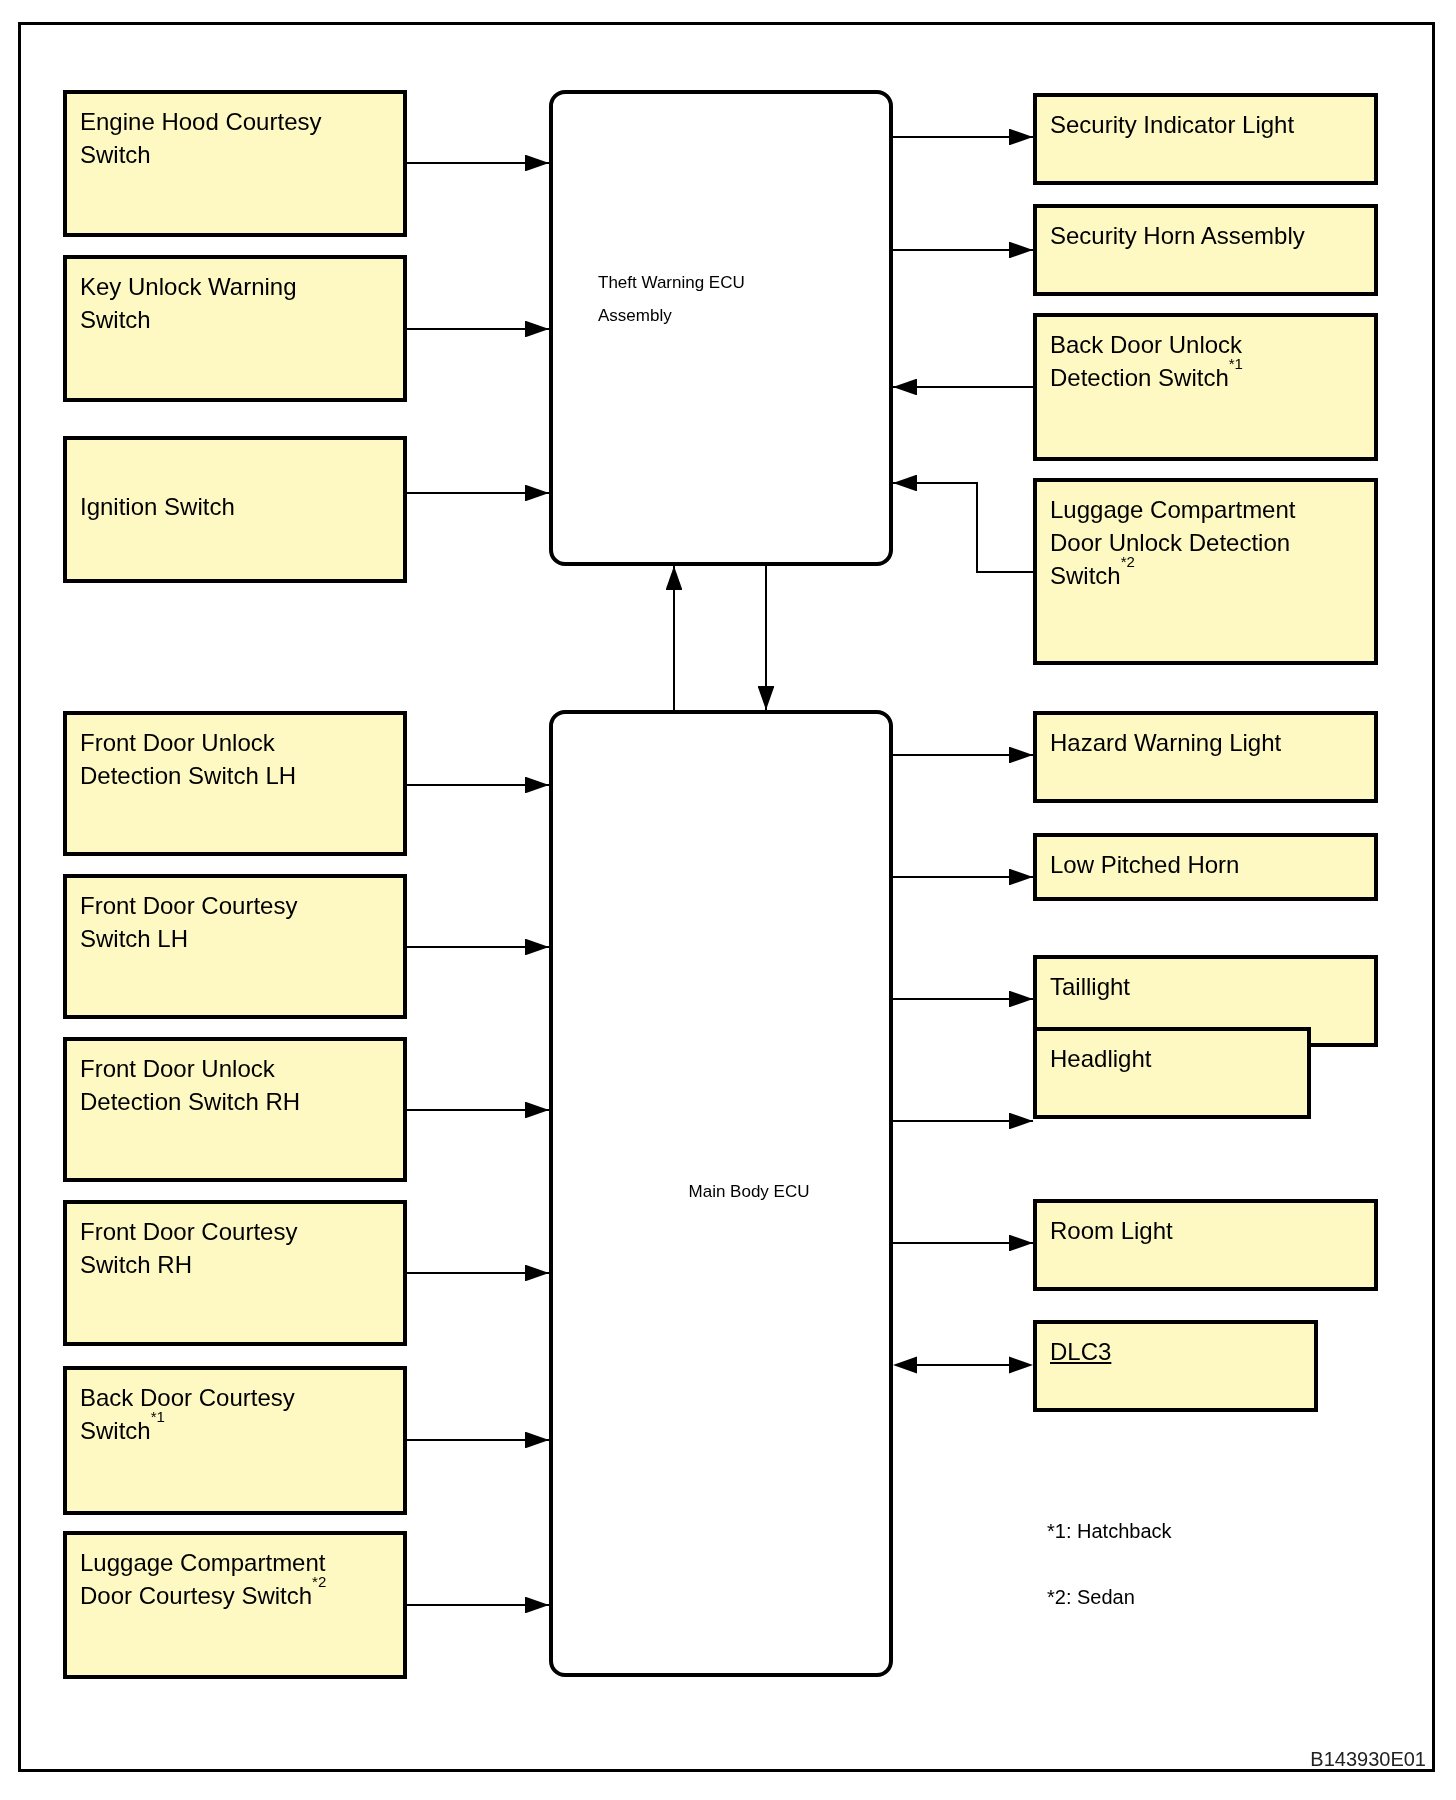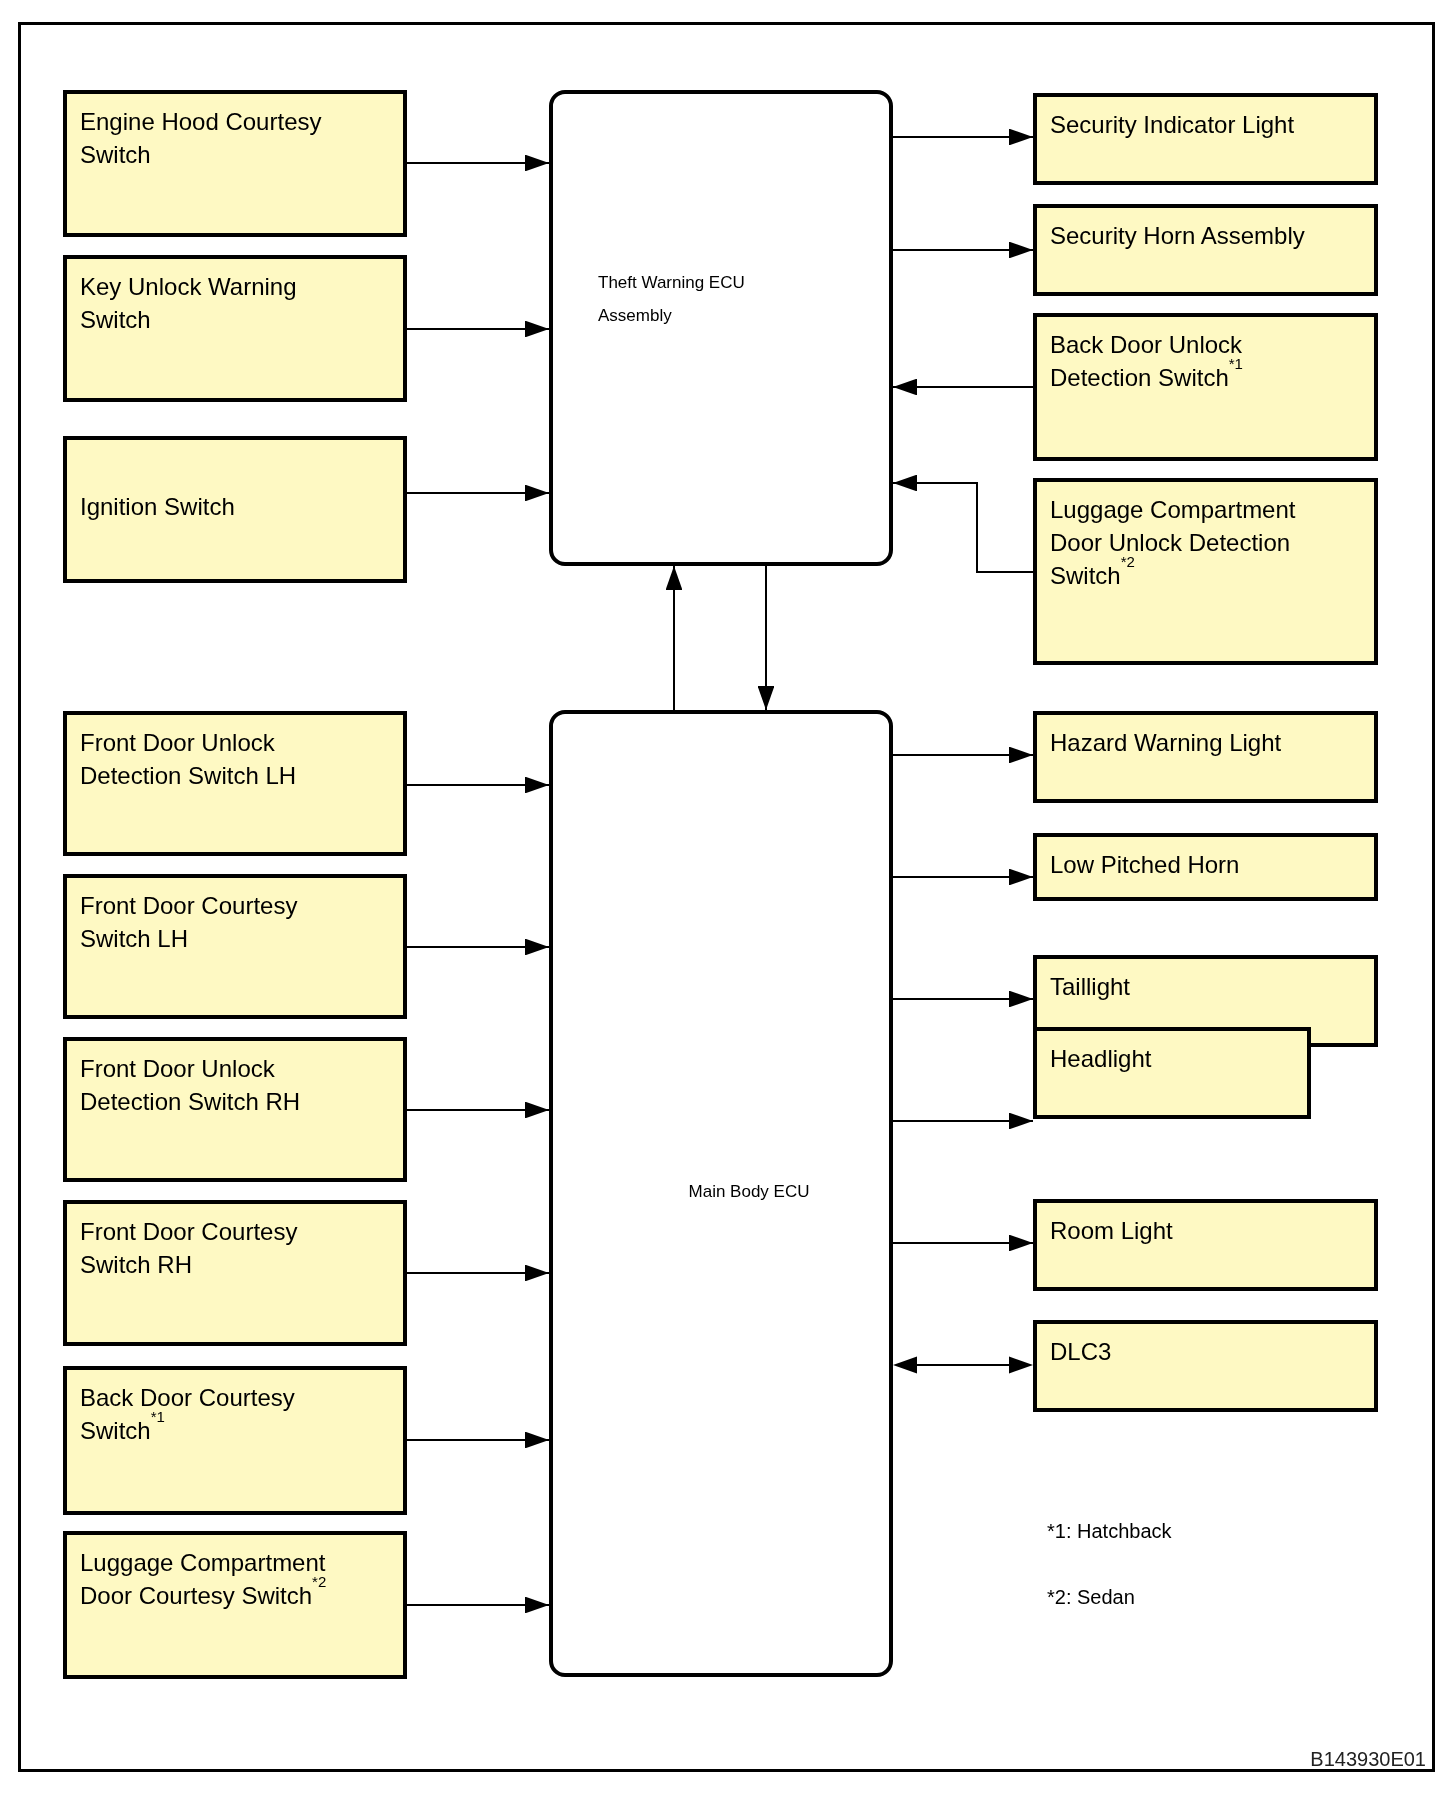--- a/index.html
+++ b/index.html
@@ -147,20 +147,20 @@
 </div>
 <div class="box" style="left:1033px;top:955px;width:345px;height:92px;">
   <div class="ln">Taillight</div>
 </div>
 <div class="box" style="left:1033px;top:1027px;width:278px;height:92px;">
   <div class="ln">Headlight</div>
 </div>
 <div class="box" style="left:1033px;top:1199px;width:345px;height:92px;">
   <div class="ln">Room Light</div>
 </div>
-<div class="box" style="left:1033px;top:1320px;width:345px;height:92px;">
+<div class="box" style="left:1033px;top:1320px;width:285px;height:92px;text-decoration:underline;">
   <div class="ln">DLC3</div>
 </div>
 
 <div class="note" style="left:1047px;top:1516px;">*1: Hatchback</div>
 <div class="note" style="left:1047px;top:1582px;">*2: Sedan</div>
 
 <div class="figid" style="right:30px;top:1748px;">B143930E01</div>
 
 </body></html>

